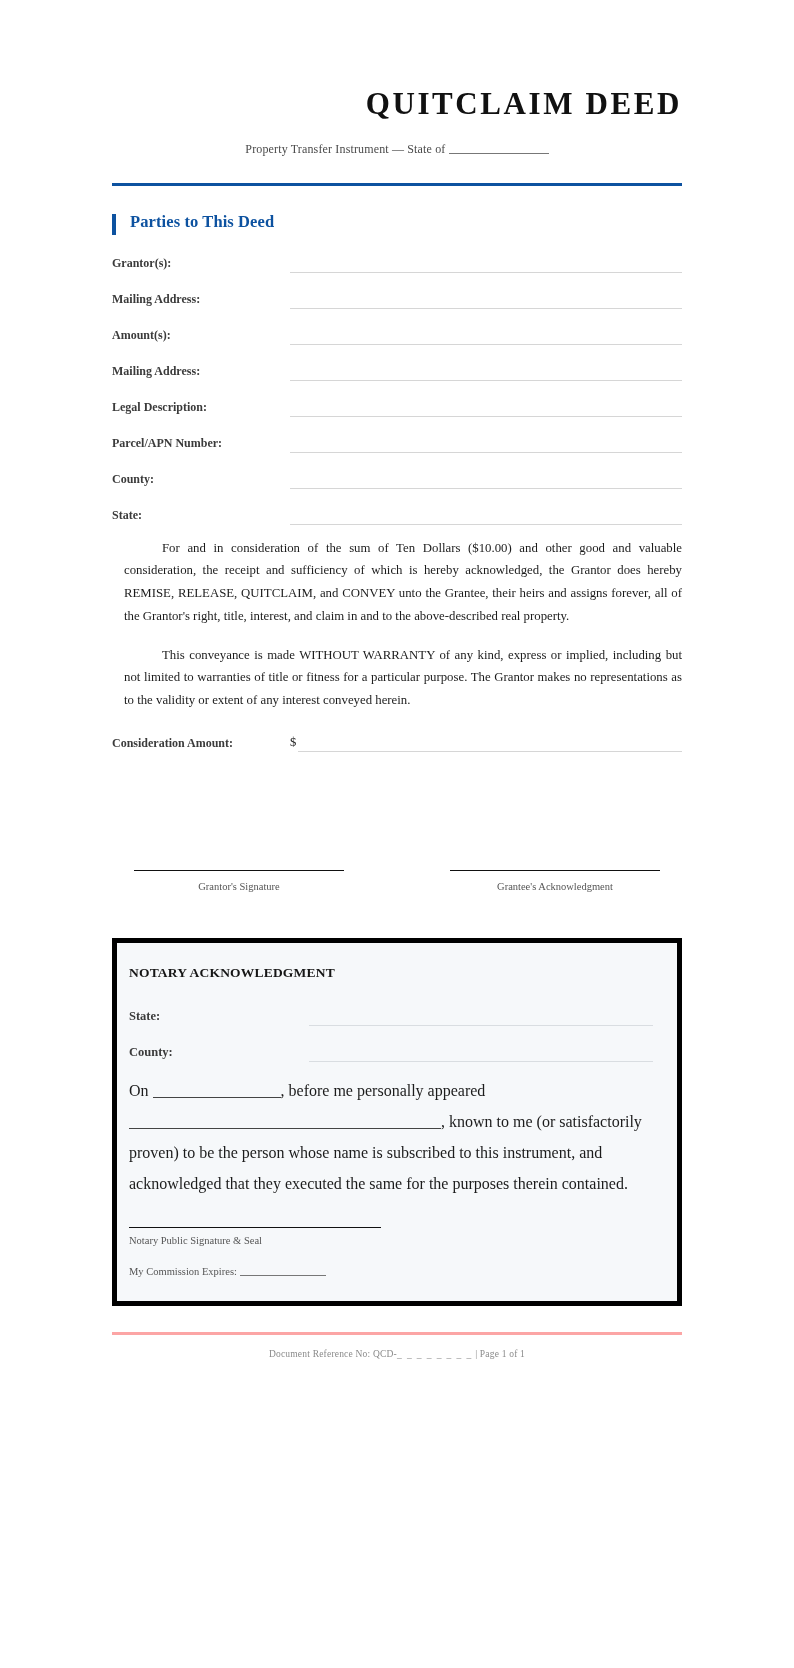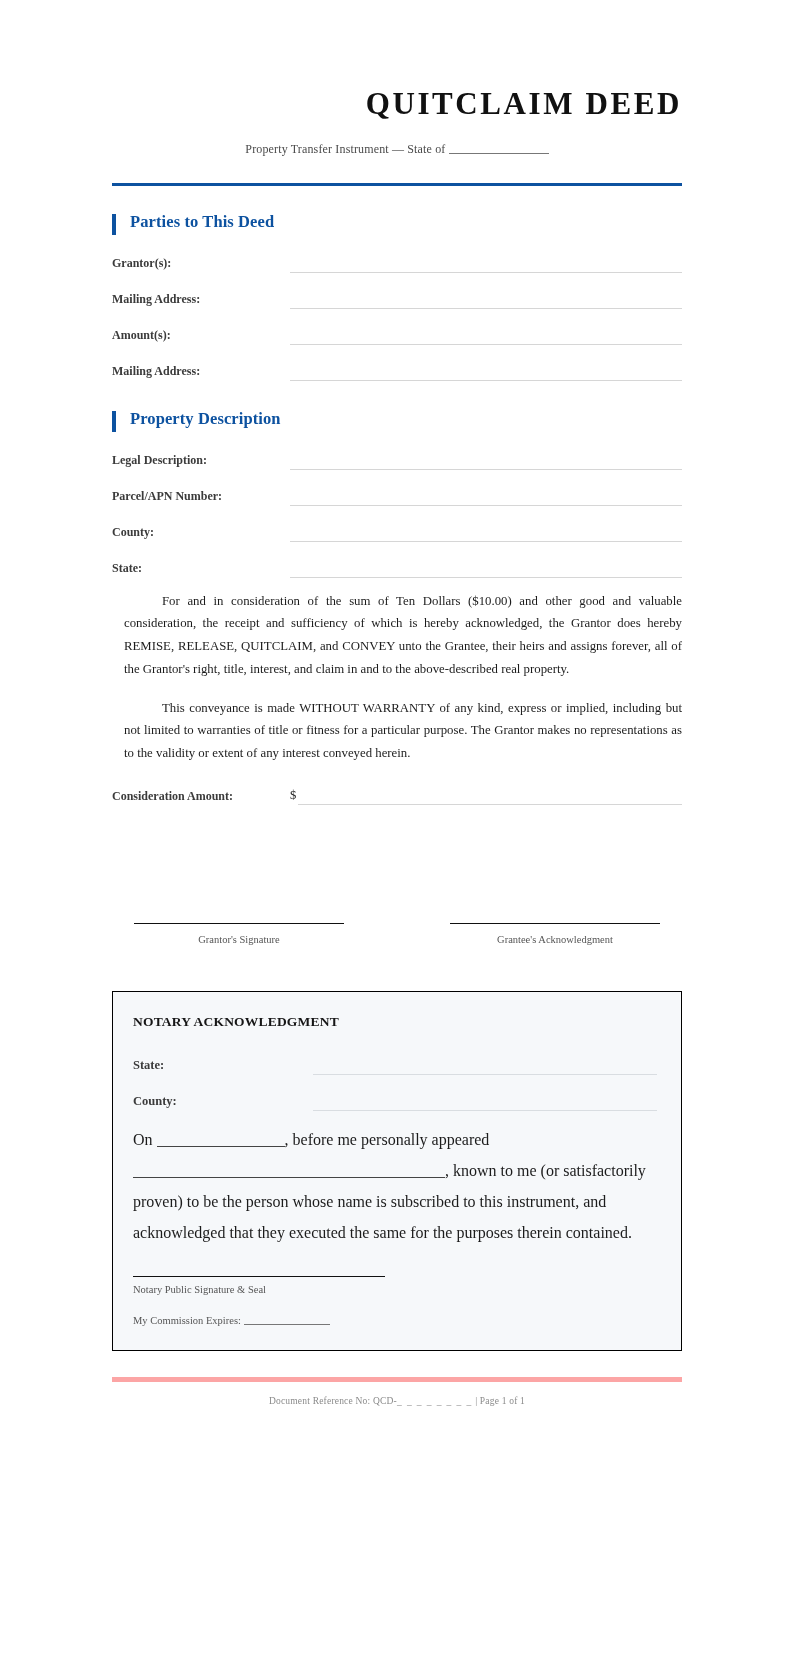--- a/index.html
+++ b/index.html
@@ -139,22 +139,22 @@
   .sig-caption {
     font-size: 10.5px;
     color: #555555;
     line-height: 1.3;
   }
 
   
   .notary-box {
     margin-top: 44px;
     background: #f6f8fa;
-    border: 1px solid #000000;
-    padding: 22px 24px 24px 20px;
+    border: 5px solid #000000;
+    padding: 22px 24px 24px 12px;
   }
   .notary-title {
     font-size: 13.5px;
     font-weight: bold;
     color: #161616;
     letter-spacing: .2px;
     margin: 0 0 22px 0;
   }
   .notary-row {
     display: flex;
@@ -198,21 +198,21 @@
   }
   .commission {
     font-size: 10.5px;
     color: #555;
   }
   .nb-comm { width: 86px; border-bottom: 1px solid #777; display:inline-block; height: 10px; vertical-align: -1px; }
 
   
   .footer {
     margin-top: 26px;
-    border-top: 5px solid #fca5a5;
+    border-top: 3px solid #fca5a5;
     padding-top: 14px;
     text-align: center;
     font-size: 9.5px;
     color: #8a8a8a;
     letter-spacing: .2px;
   }
   .footer .dashes { letter-spacing: 1.4px; }
 </style>
 </head>
 <body>
@@ -242,24 +242,20 @@
     </div>
     <div class="field-row">
       <span class="field-label">Amount(s):</span>
       <span class="field-line"></span>
     </div>
     <div class="field-row">
       <span class="field-label">Mailing Address:</span>
       <span class="field-line"></span>
     </div>
 
-    <div class="section-head sec-gap-top">
-      <span class="section-bar"></span>
-      <span class="section-title">Property Description</span>
-    </div>
 
     <div class="field-row">
       <span class="field-label">Legal Description:</span>
       <span class="field-line"></span>
     </div>
     <div class="field-row">
       <span class="field-label">Parcel/APN Number:</span>
       <span class="field-line"></span>
     </div>
     <div class="field-row">

